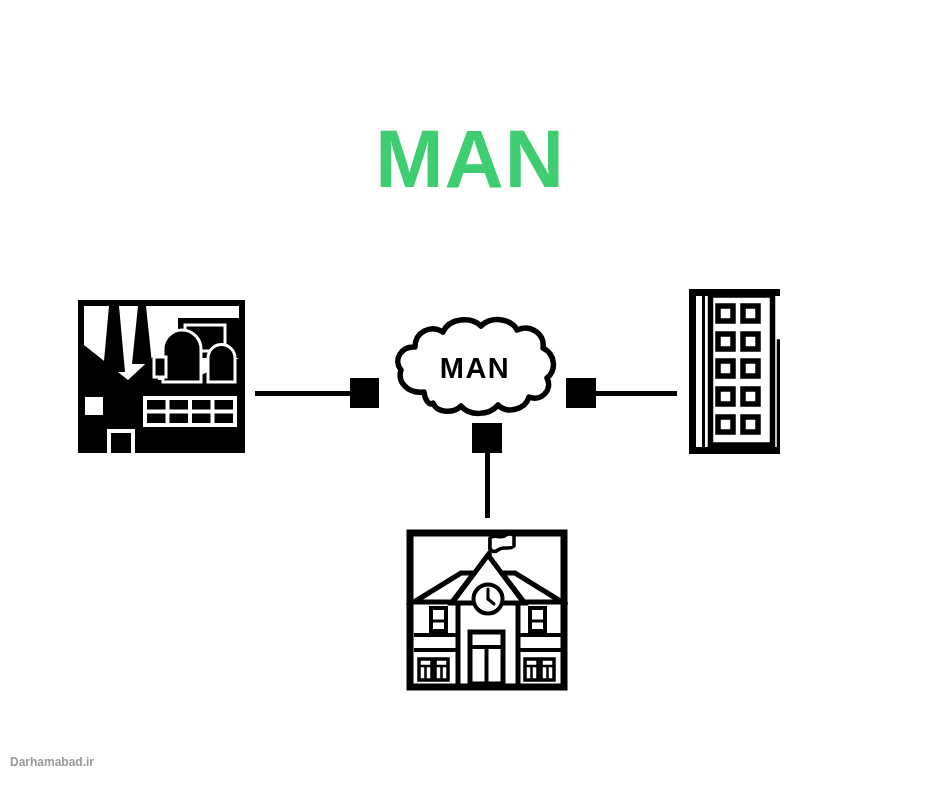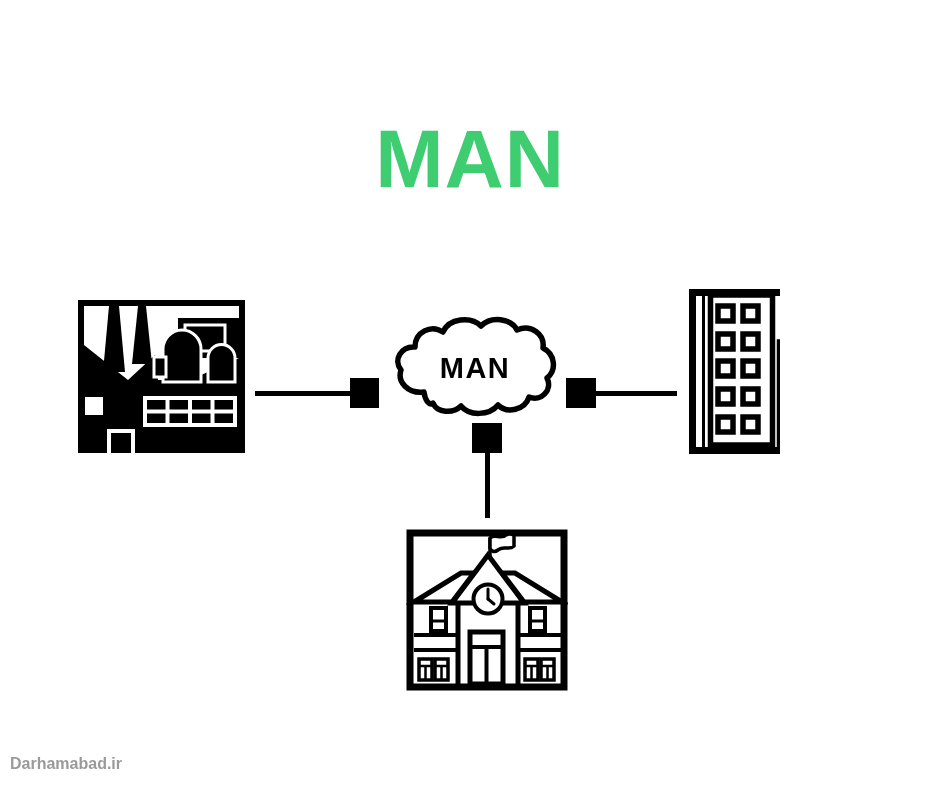--- a/index.html
+++ b/index.html
@@ -30,21 +30,21 @@
   .line-left{left:255px;top:391px;width:96px;height:5px;}
   .line-right{left:596px;top:391px;width:81px;height:5px;}
   .line-bottom{left:485px;top:452px;width:5px;height:66px;}
   .node{position:absolute;background:#000;width:30px;height:30px;}
   .node-left{left:350px;top:378px;width:29px;}
   .node-right{left:566px;top:378px;}
   .node-bottom{left:472px;top:423px;}
   .watermark{
     position:absolute;
     left:10px;top:755px;
-    font-size:16px;
+    font-size:12px;
     font-weight:bold;
     color:#9a9a9a;
     letter-spacing:0px;
   }
   .cloud-text{
     font-family:"Liberation Sans",sans-serif;
     font-weight:bold;
   }
 </style>
 </head>

